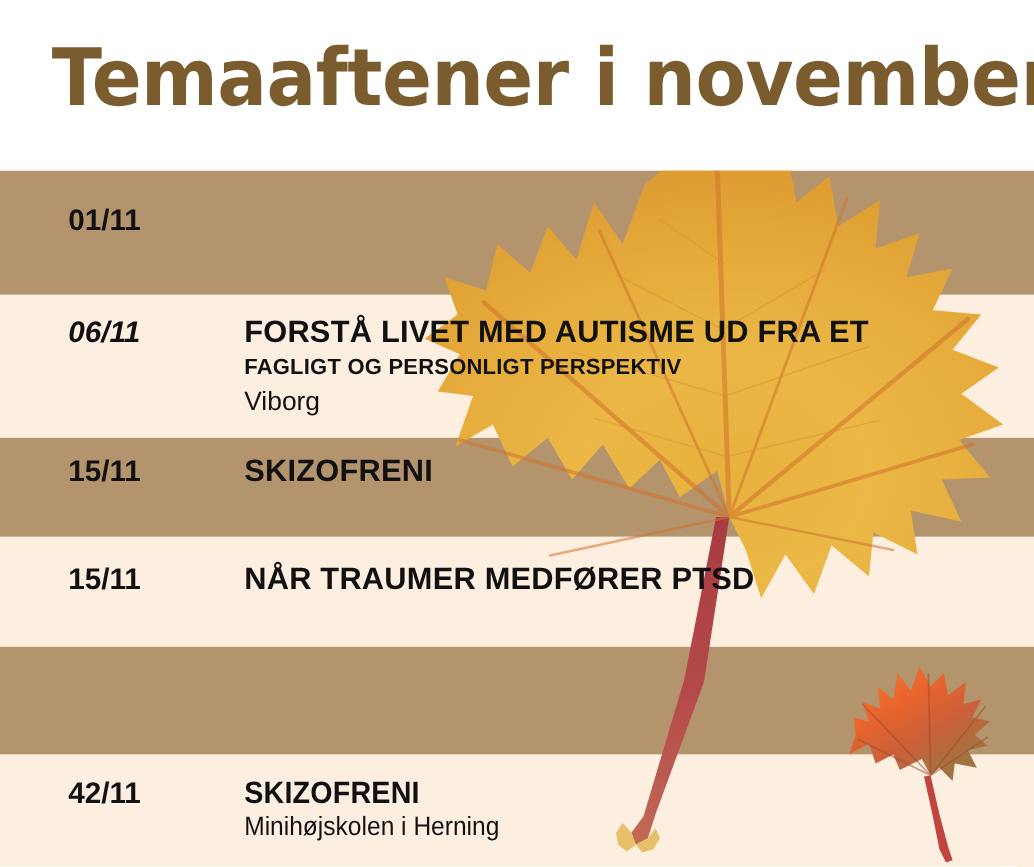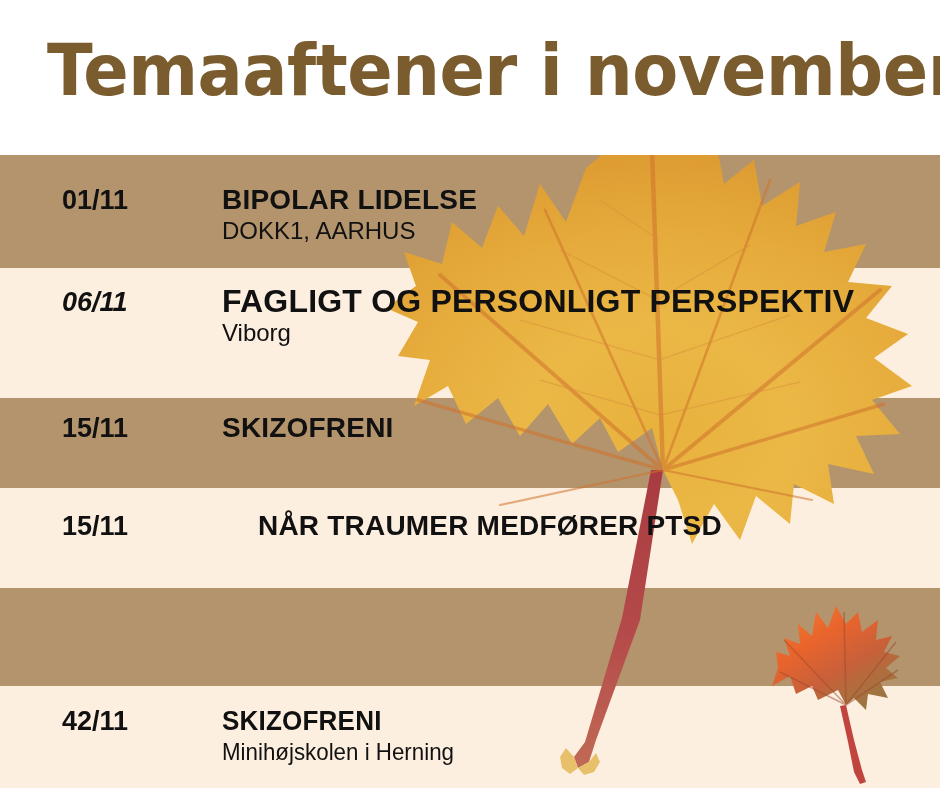--- a/index.html
+++ b/index.html
@@ -117,21 +117,21 @@
     white-space: nowrap;
   }
   .narrow .row-title,
   .narrow .row-venue {
     transform: scaleX(0.93);
     transform-origin: left top;
   }
   .row-title-line2 {
     font-family: "Liberation Sans", sans-serif;
     font-weight: bold;
-    font-size: 32px;
+    font-size: 20px;
     line-height: 33px;
     letter-spacing: 0.2px;
     color: #111111;
     white-space: nowrap;
   }
 </style>
 </head>
 <body>
 
 <div id="poster">
@@ -252,44 +252,41 @@
   </div>
 
   <div class="header">
     <div class="header-title">Temaaftener i november</div>
   </div>
 
   <div class="rows">
 
     <div class="row" style="top:155px;height:113px;">
       <div class="row-date" style="left:62px;top:30px;">01/11</div>
-      <div class="row-body" style="top:28px;">
-        <div class="row-title">BIPOLAR LIDELSE</div>
-        <div class="row-venue">DOKK1, AARHUS</div>
-      </div>
     </div>
 
     <div class="row" style="top:268px;height:130px;">
       <div class="row-date" style="left:62px;top:19px;font-style:italic;">06/11</div>
       <div class="row-body" style="top:17px;">
+        <div class="row-title">FORSTÅ LIVET MED AUTISME UD FRA ET</div>
         <div class="row-title-line2">FAGLIGT OG PERSONLIGT PERSPEKTIV</div>
         <div class="row-venue">Viborg</div>
       </div>
     </div>
 
     <div class="row" style="top:398px;height:90px;">
       <div class="row-date" style="left:62px;top:15px;">15/11</div>
       <div class="row-body" style="top:13px;">
         <div class="row-title">SKIZOFRENI</div>
       </div>
     </div>
 
     <div class="row" style="top:488px;height:100px;">
       <div class="row-date" style="left:62px;top:23px;">15/11</div>
-      <div class="row-body" style="top:21px;margin-left:36px;">
+      <div class="row-body" style="top:21px;">
         <div class="row-title">NÅR TRAUMER MEDFØRER PTSD</div>
       </div>
     </div>
 
 
     <div class="row narrow" style="top:686px;height:102px;">
       <div class="row-date" style="left:62px;top:20px;">42/11</div>
       <div class="row-body" style="top:18px;">
         <div class="row-title">SKIZOFRENI</div>
         <div class="row-venue">Minihøjskolen i Herning</div>

